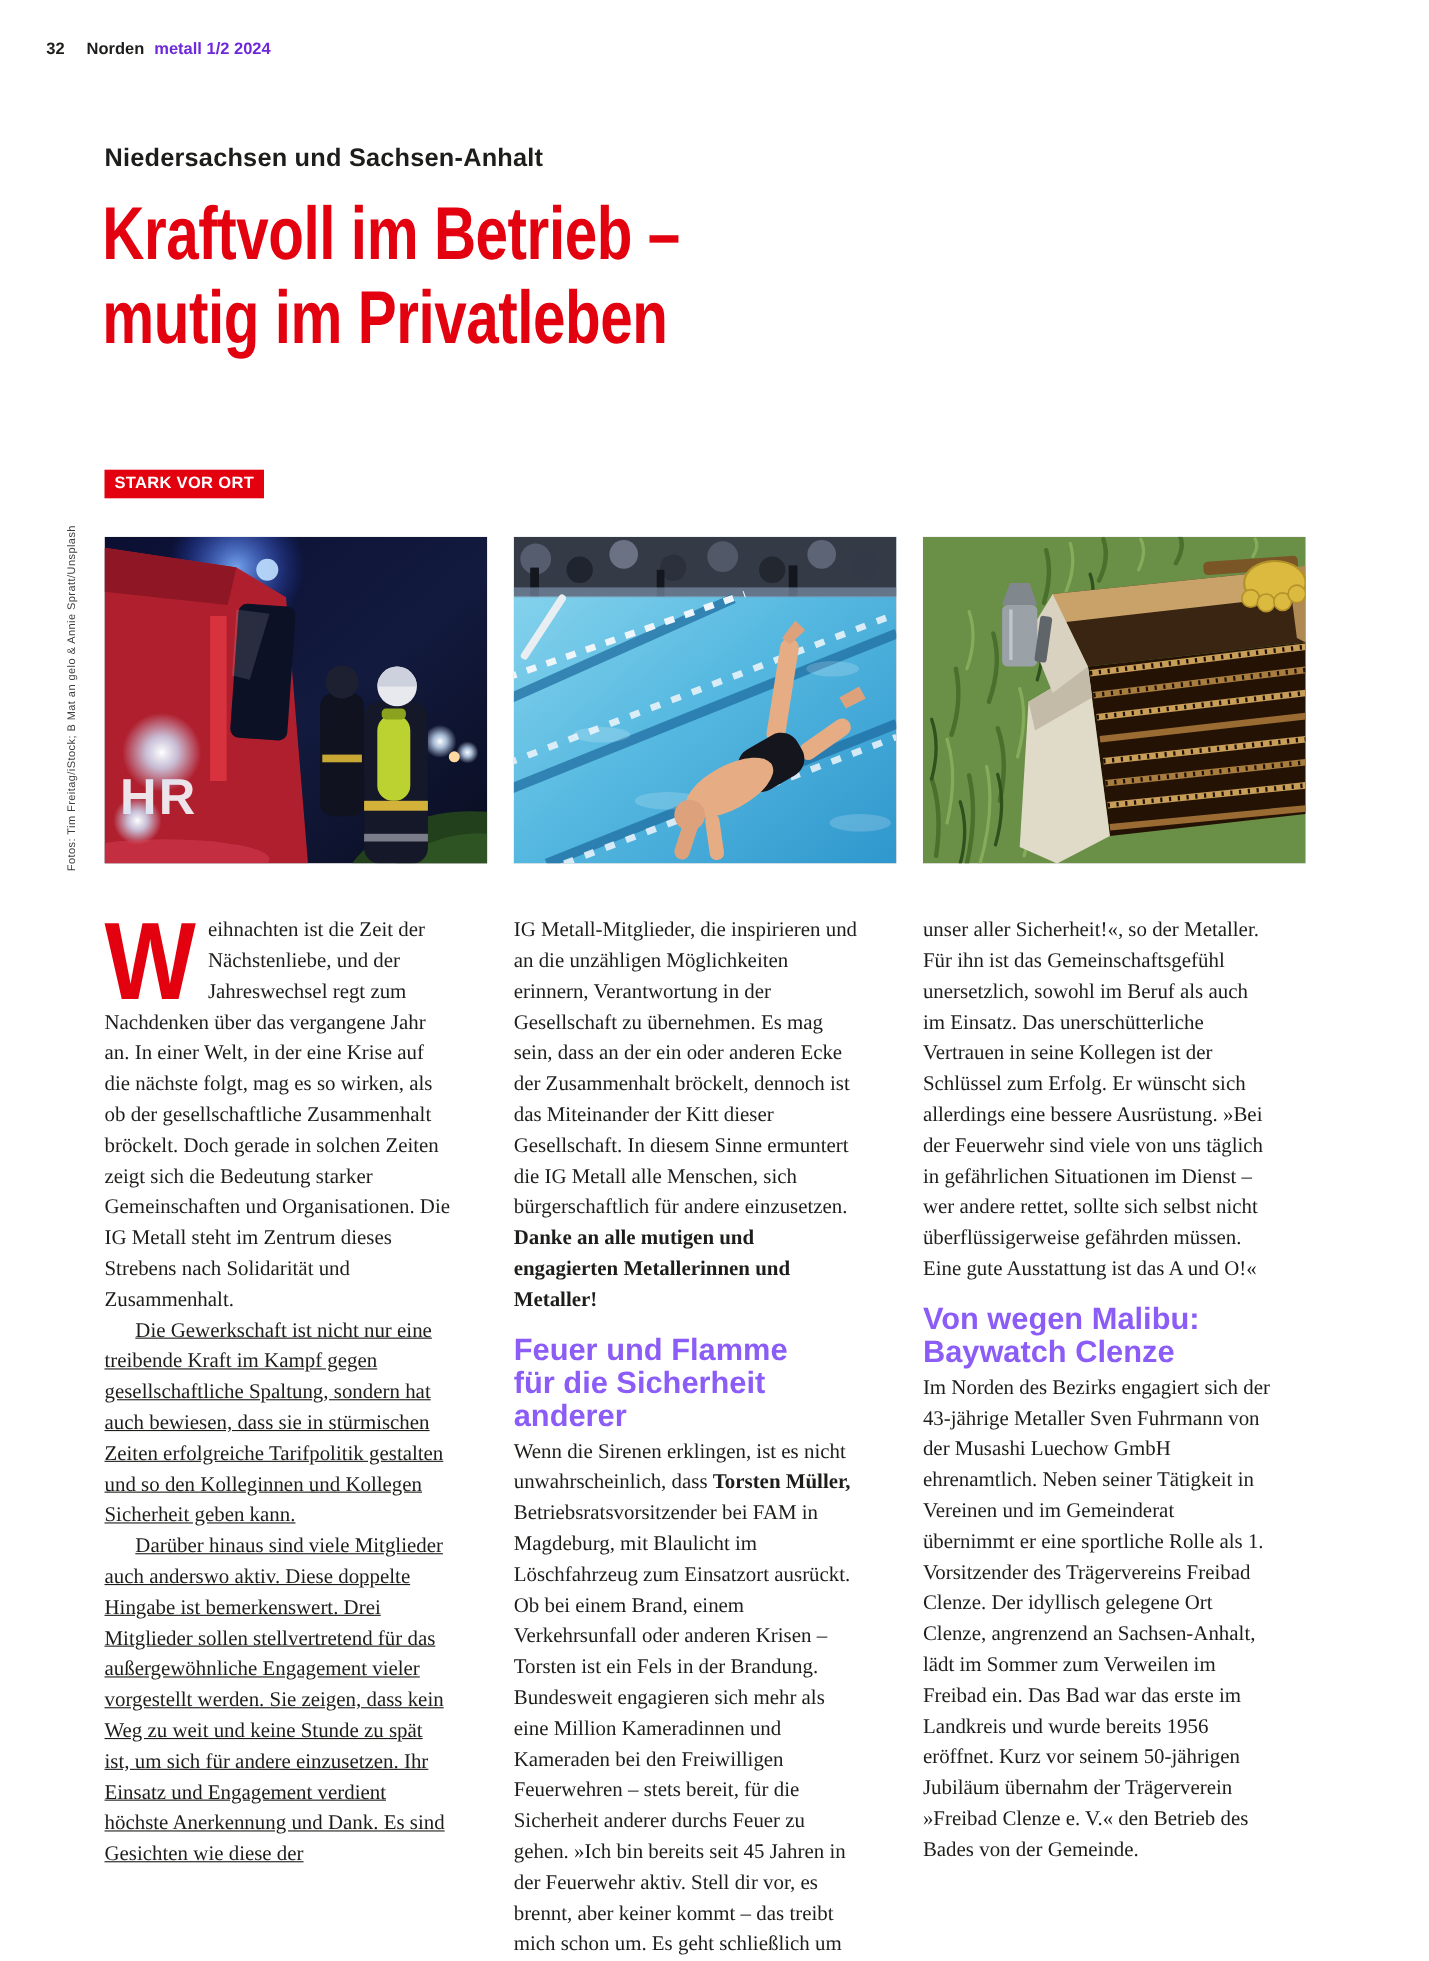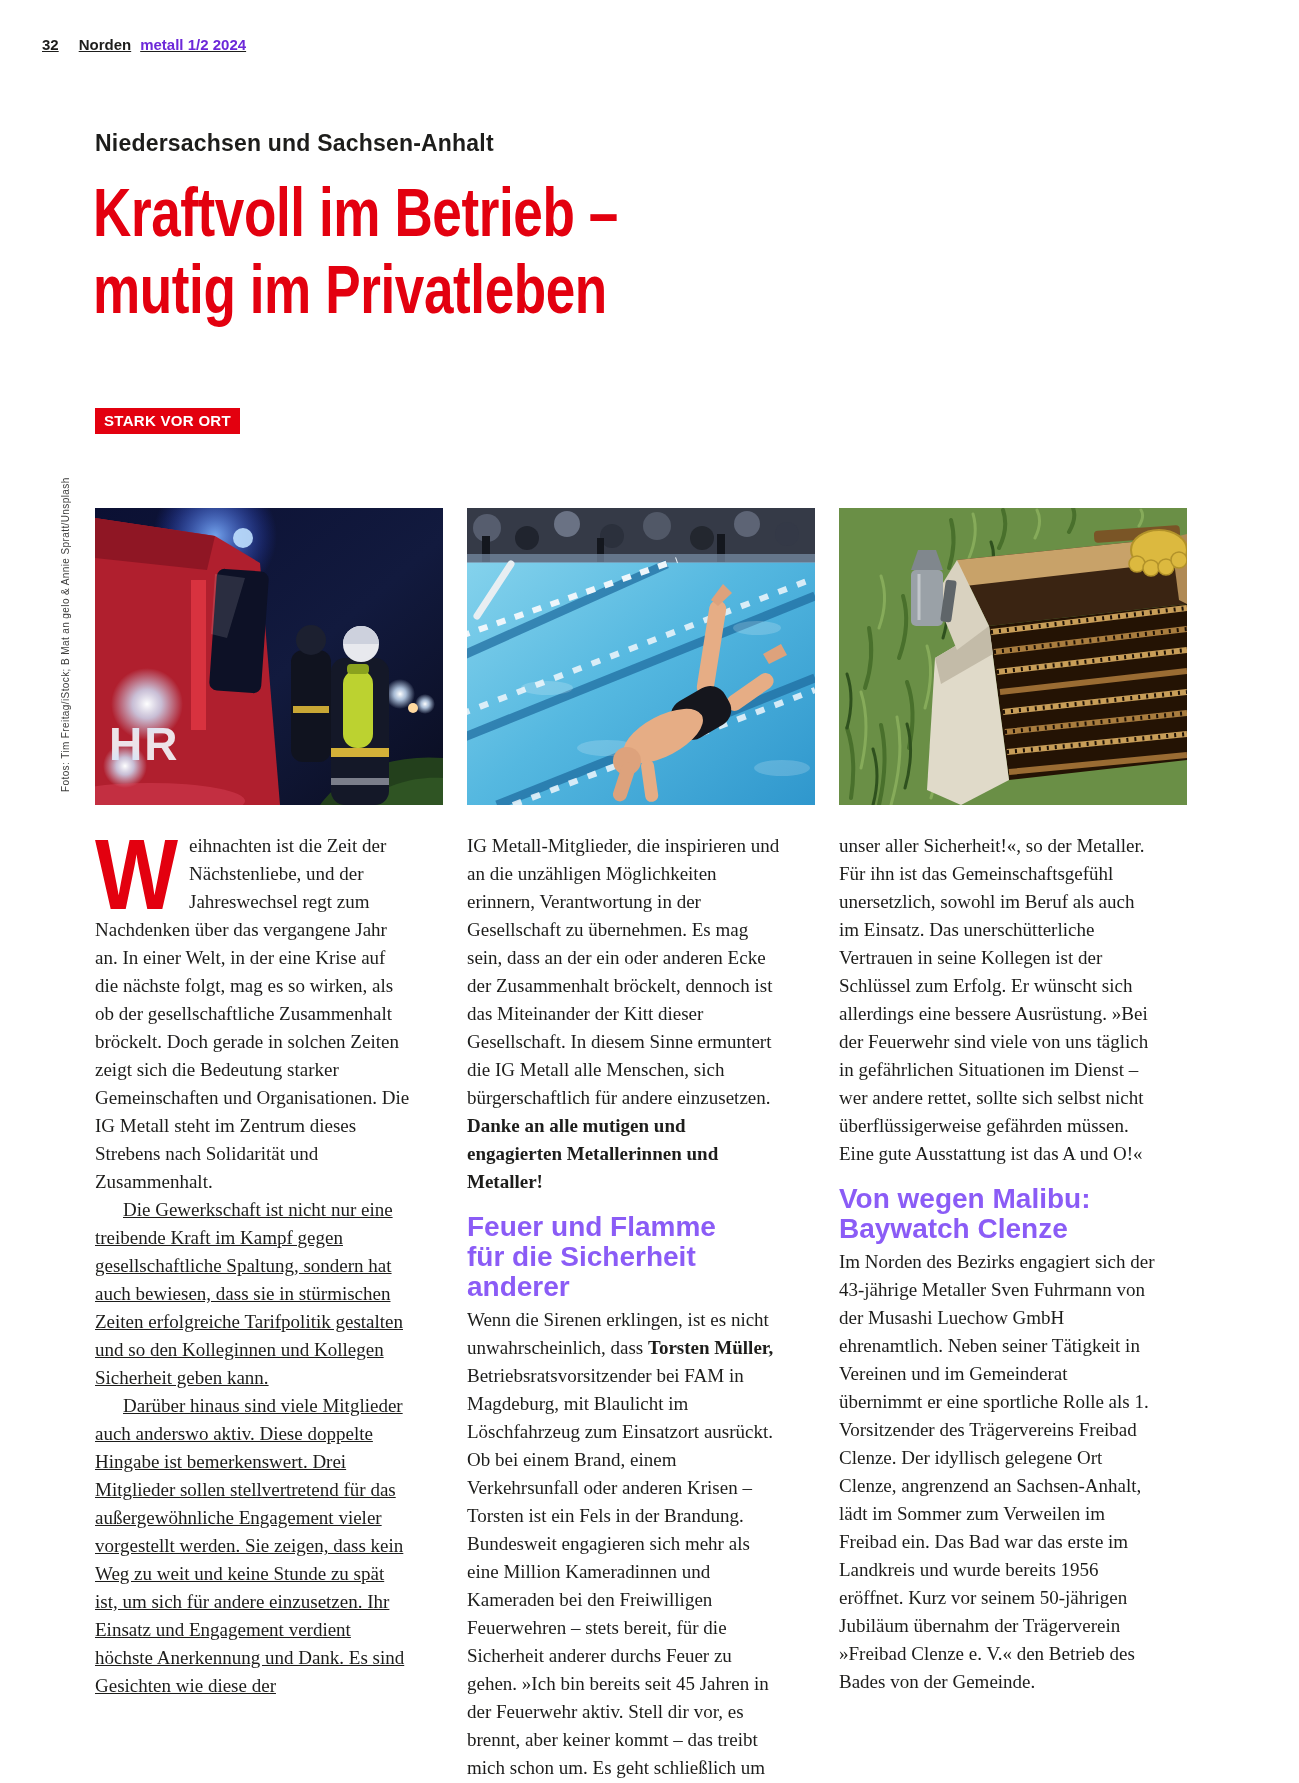--- a/index.html
+++ b/index.html
@@ -1,45 +1,45 @@
 <!DOCTYPE html>
 <html lang="de"><head>
 <meta charset="utf-8">
 <style>
   html,body{margin:0;padding:0;background:#ffffff;}
   .page{position:relative;width:1299px;height:1783px;background:#ffffff;overflow:hidden;
         font-family:"Liberation Sans",sans-serif;color:#1d1d1b;}
 
   
   .running-head{position:absolute;left:42px;top:36px;font-size:15px;font-weight:bold;
-                display:flex;align-items:baseline;text-decoration:underline;}
+                display:flex;align-items:baseline;}
   .running-head .pageno{margin-right:20px;}
   .running-head .section{margin-right:9px;}
   .running-head .issue{color:#6d28d9;}
 
   
   .kicker{position:absolute;left:95px;top:130px;font-size:23px;font-weight:bold;letter-spacing:.2px;}
   .title{position:absolute;left:93px;top:174px;margin:0;color:#e3000f;
          font-size:68px;line-height:77px;font-weight:bold;letter-spacing:-.5px;
          transform:scaleX(.78);transform-origin:0 0;white-space:nowrap;}
   .title .tline{display:block;}
 
   
-  .standfirst-row{position:absolute;left:95px;top:408px;display:flex;align-items:center;}
+  .standfirst-row{position:absolute;left:95px;top:427px;display:flex;align-items:center;}
   .badge{background:#e3000f;color:#ffffff;font-weight:bold;font-size:15px;letter-spacing:.3px;
          padding:5px 9px 6px 9px;line-height:1;}
   .standfirst{margin-left:14px;font-size:22px;font-weight:bold;}
 
   
   .credit{position:absolute;left:60px;top:787px;width:14px;height:0;}
   .credit-inner{display:inline-block;transform:rotate(-90deg);transform-origin:0 0;
                 white-space:nowrap;font-size:10px;color:#3c3c3b;letter-spacing:.4px;}
 
   
-  .photo-row{position:absolute;left:95px;top:508px;display:flex;gap:24px;}
+  .photo-row{position:absolute;left:95px;top:488px;display:flex;gap:24px;}
   .photo{margin:0;width:348px;height:297px;overflow:hidden;background:#ccc;}
   .photo svg{display:block;width:348px;height:297px;}
 
   
   .bodytext{position:absolute;left:95px;top:832px;width:1088px;height:900px;
             font-family:"Liberation Serif",serif;font-size:19px;line-height:28px;color:#1d1d1b;
             hyphens:auto;-webkit-hyphens:auto;}
   .col{position:absolute;top:0;width:316px;}
   .col1{left:0;}
   .col2{left:372px;}

